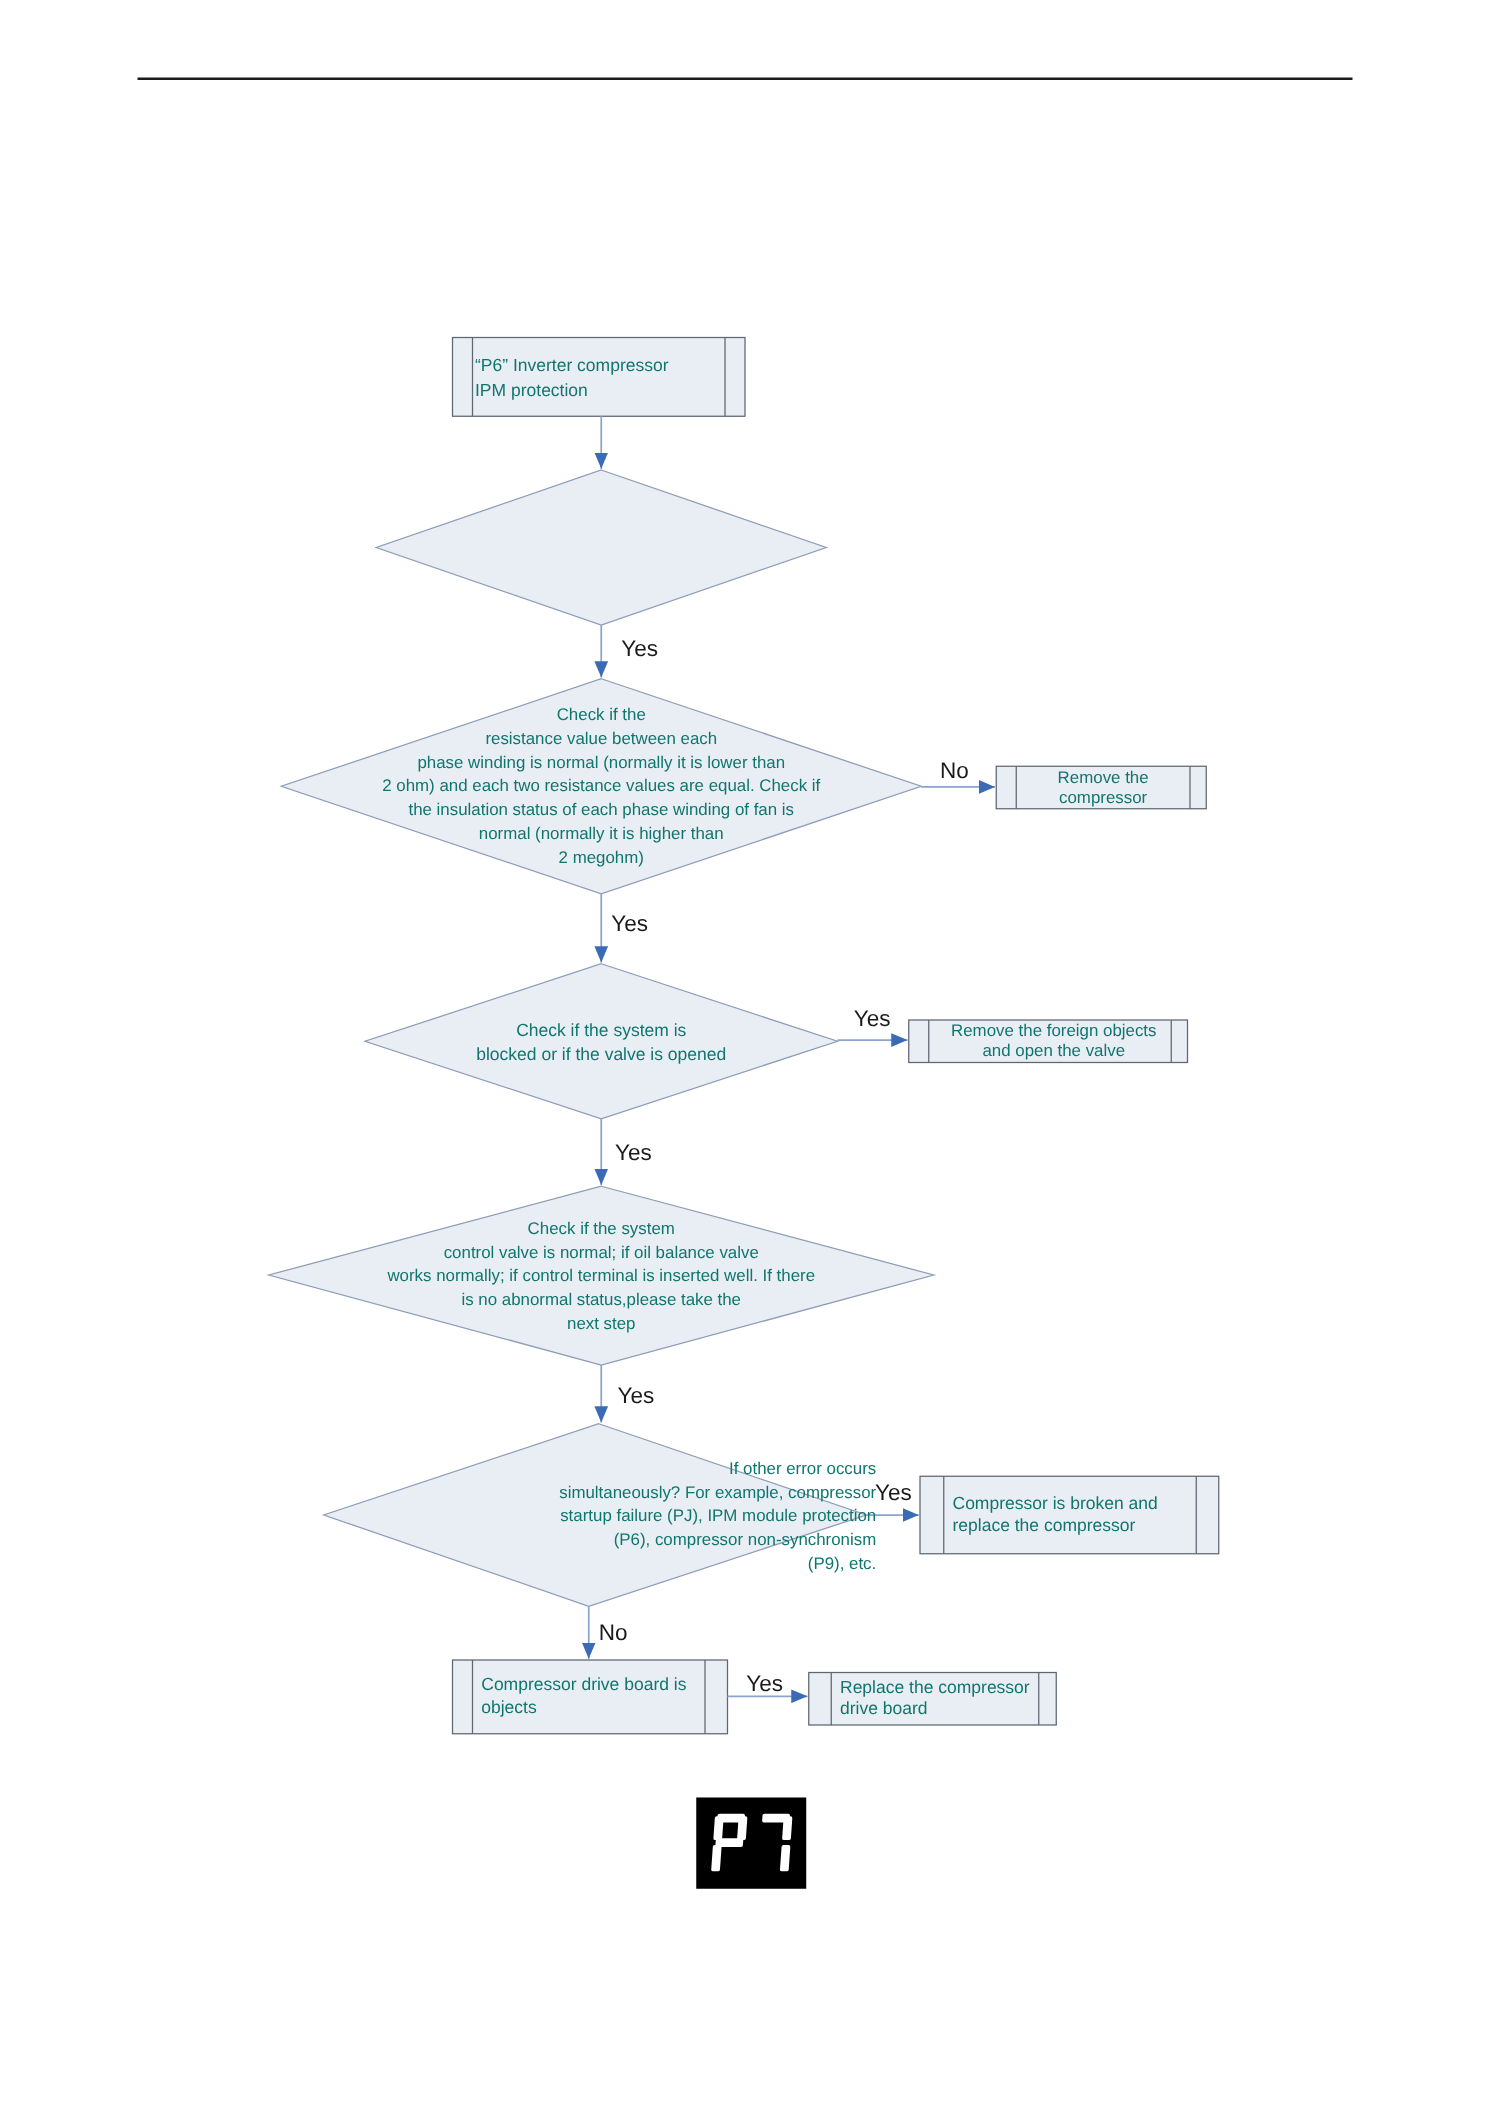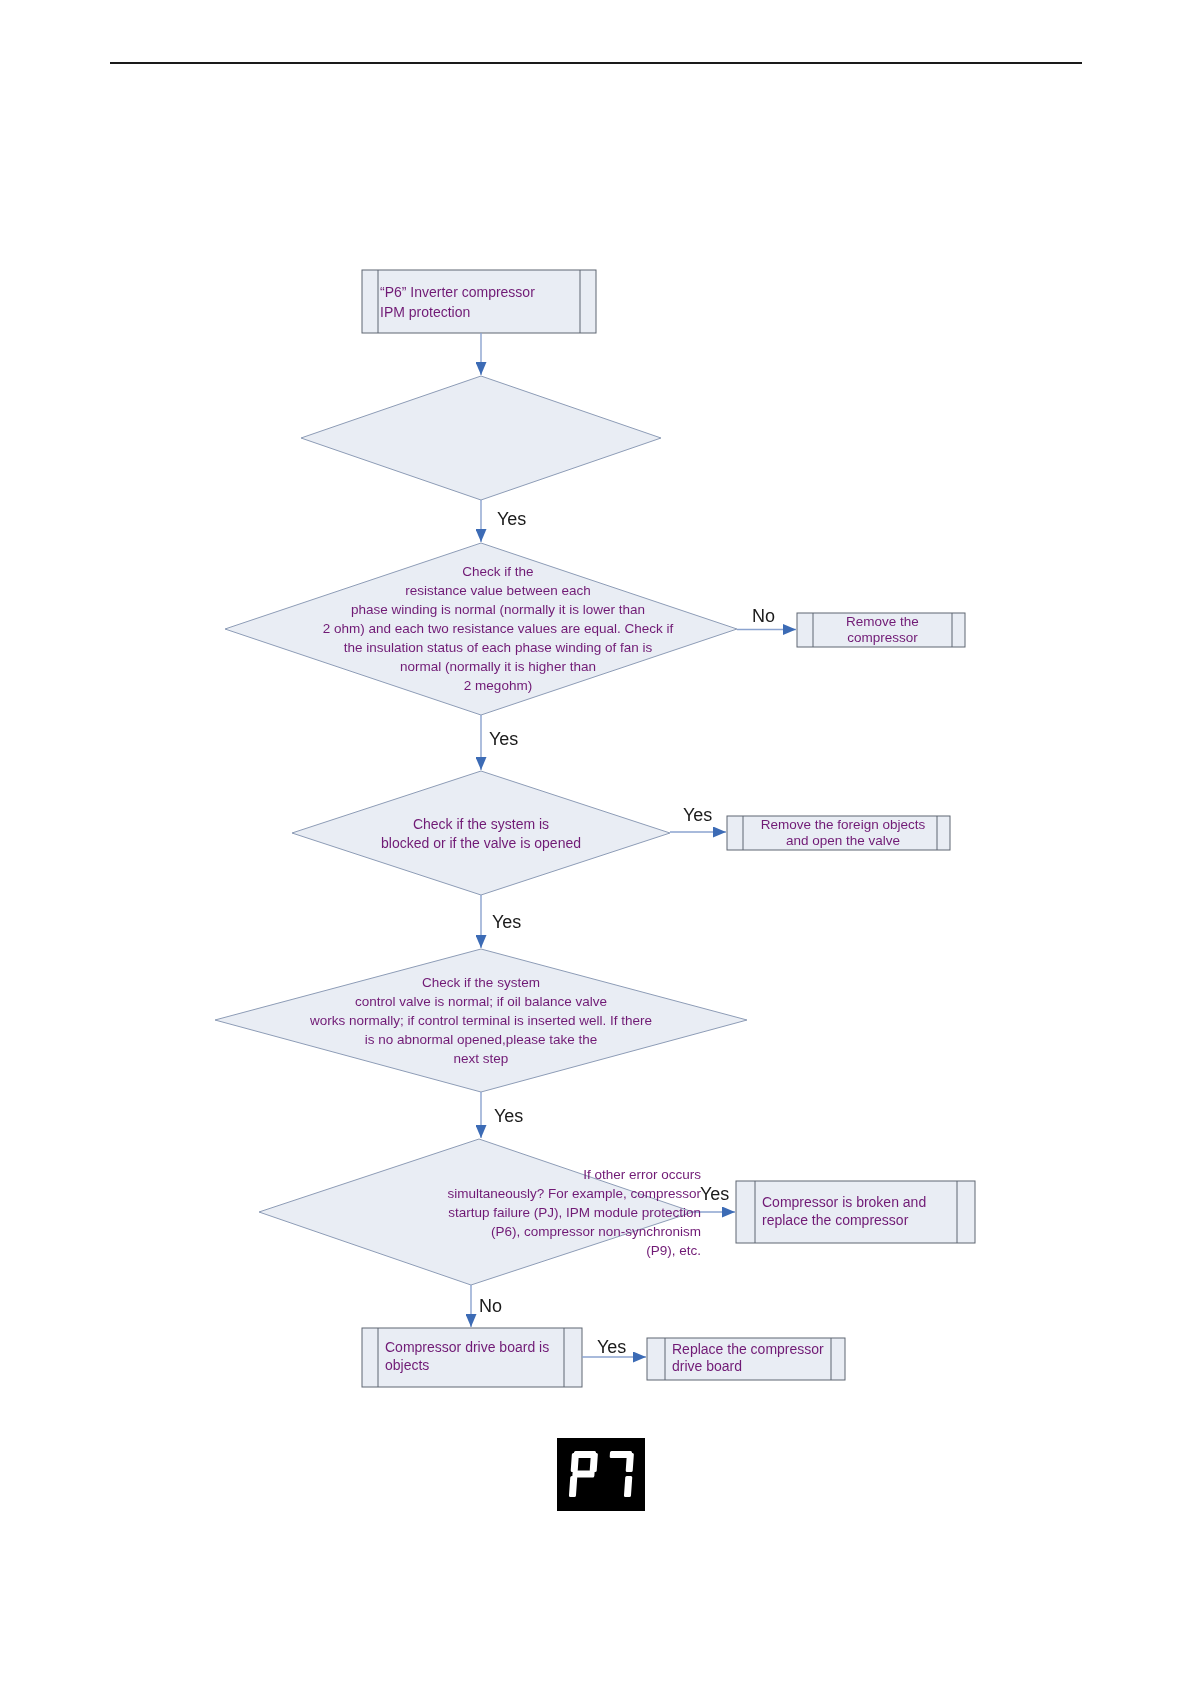--- a/index.html
+++ b/index.html
@@ -18,21 +18,21 @@
   svg.layer{position:absolute;left:0;top:0;}
   .diamond{fill:#e9edf4;stroke:#8d9cb6;stroke-width:1;}
   .pbox{fill:#e9edf4;stroke:#5f6672;stroke-width:1;}
   .inner{stroke:#5f6672;stroke-width:1;}
   .flowline{stroke:#8ba3cf;stroke-width:1.4;fill:none;}
   .label{
     position:absolute;
     white-space:pre-line;
     font-size:14px;
     line-height:19px;
-    color:#701a75;
+    color:#0f766e;
   }
   .small{font-size:13.5px;}
   .edge-label{
     position:absolute;
     font-size:18px;
     color:#1a1a1a;
   }
   .seg-display{
     position:absolute;left:557px;top:1438px;width:88px;height:73px;
     background:#000000;
@@ -121,41 +121,41 @@
       <rect class="pbox" x="647" y="1338" width="198" height="42"></rect>
       <line class="inner" x1="665" y1="1338" x2="665" y2="1380"></line>
       <line class="inner" x1="831" y1="1338" x2="831" y2="1380"></line>
     </g>
   </svg>
 
   <div class="label" style="left:380px;top:282px;width:206px;line-height:20px;">“P6” Inverter compressor
 IPM protection</div>
 
 
-  <div class="label small" style="left:228px;top:562px;width:540px;text-align:center;">Check if the
+  <div class="label small" style="left:211px;top:562px;width:540px;text-align:center;">Check if the
 resistance value between each
 phase winding is normal (normally it is lower than
 2 ohm) and each two resistance values are equal. Check if
 the insulation status of each phase winding of fan is
 normal (normally it is higher than
 2 megohm)</div>
 
   <div class="label small" style="left:813px;top:614px;width:139px;line-height:16px;text-align:center;">Remove the
 compressor</div>
 
   <div class="label" style="left:281px;top:815px;width:400px;text-align:center;">Check if the system is
 blocked or if the valve is opened</div>
 
   <div class="label small" style="left:745px;top:817px;width:196px;line-height:16px;text-align:center;">Remove the foreign objects
 and open the valve</div>
 
   <div class="label small" style="left:201px;top:973px;width:560px;text-align:center;">Check if the system
 control valve is normal; if oil balance valve
 works normally; if control terminal is inserted well. If there
-is no abnormal opened,please take the
+is no abnormal status,please take the
 next step</div>
 
   <div class="label small" style="left:261px;top:1165px;width:440px;text-align:right;">If other error occurs
 simultaneously? For example, compressor
 startup failure (PJ), IPM module protection
 (P6), compressor non-synchronism
 (P9), etc.</div>
 
   <div class="label" style="left:762px;top:1193px;width:200px;line-height:18px;">Compressor is broken and
 replace the compressor</div>

